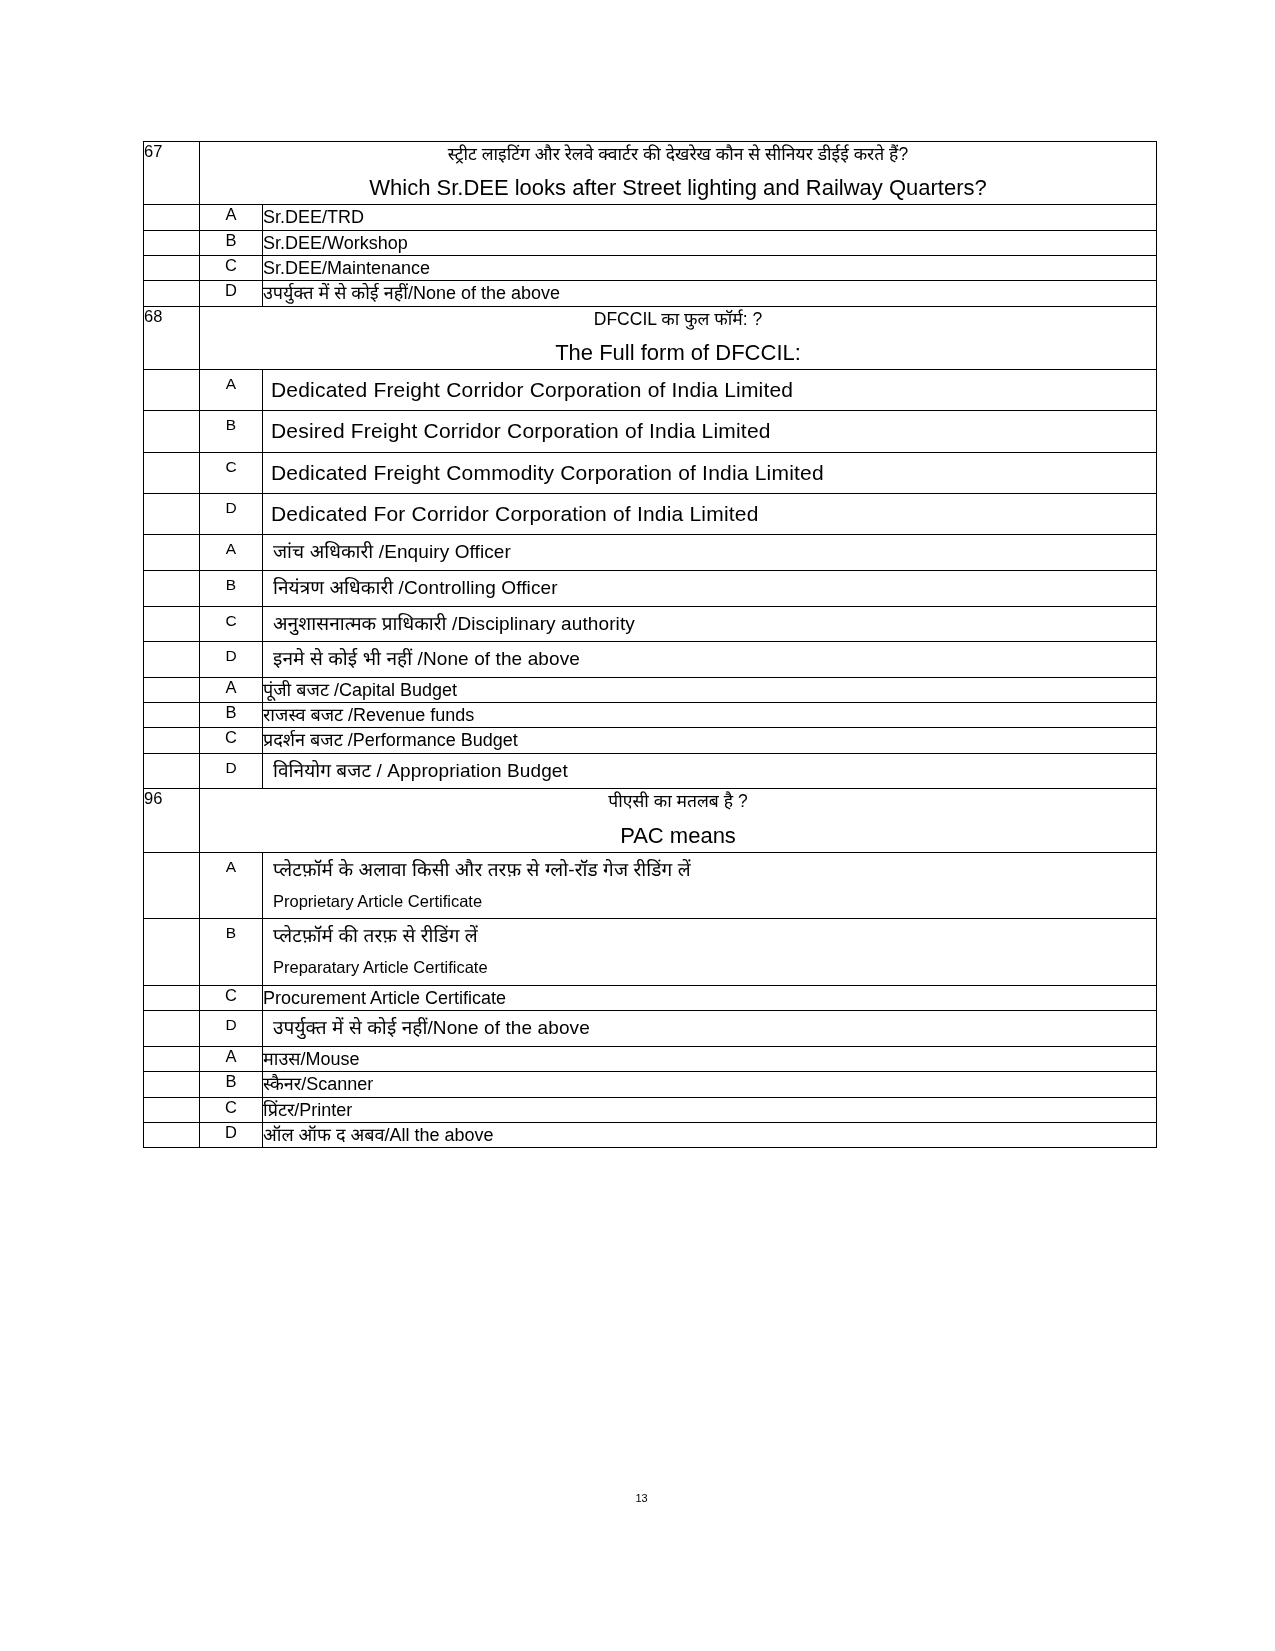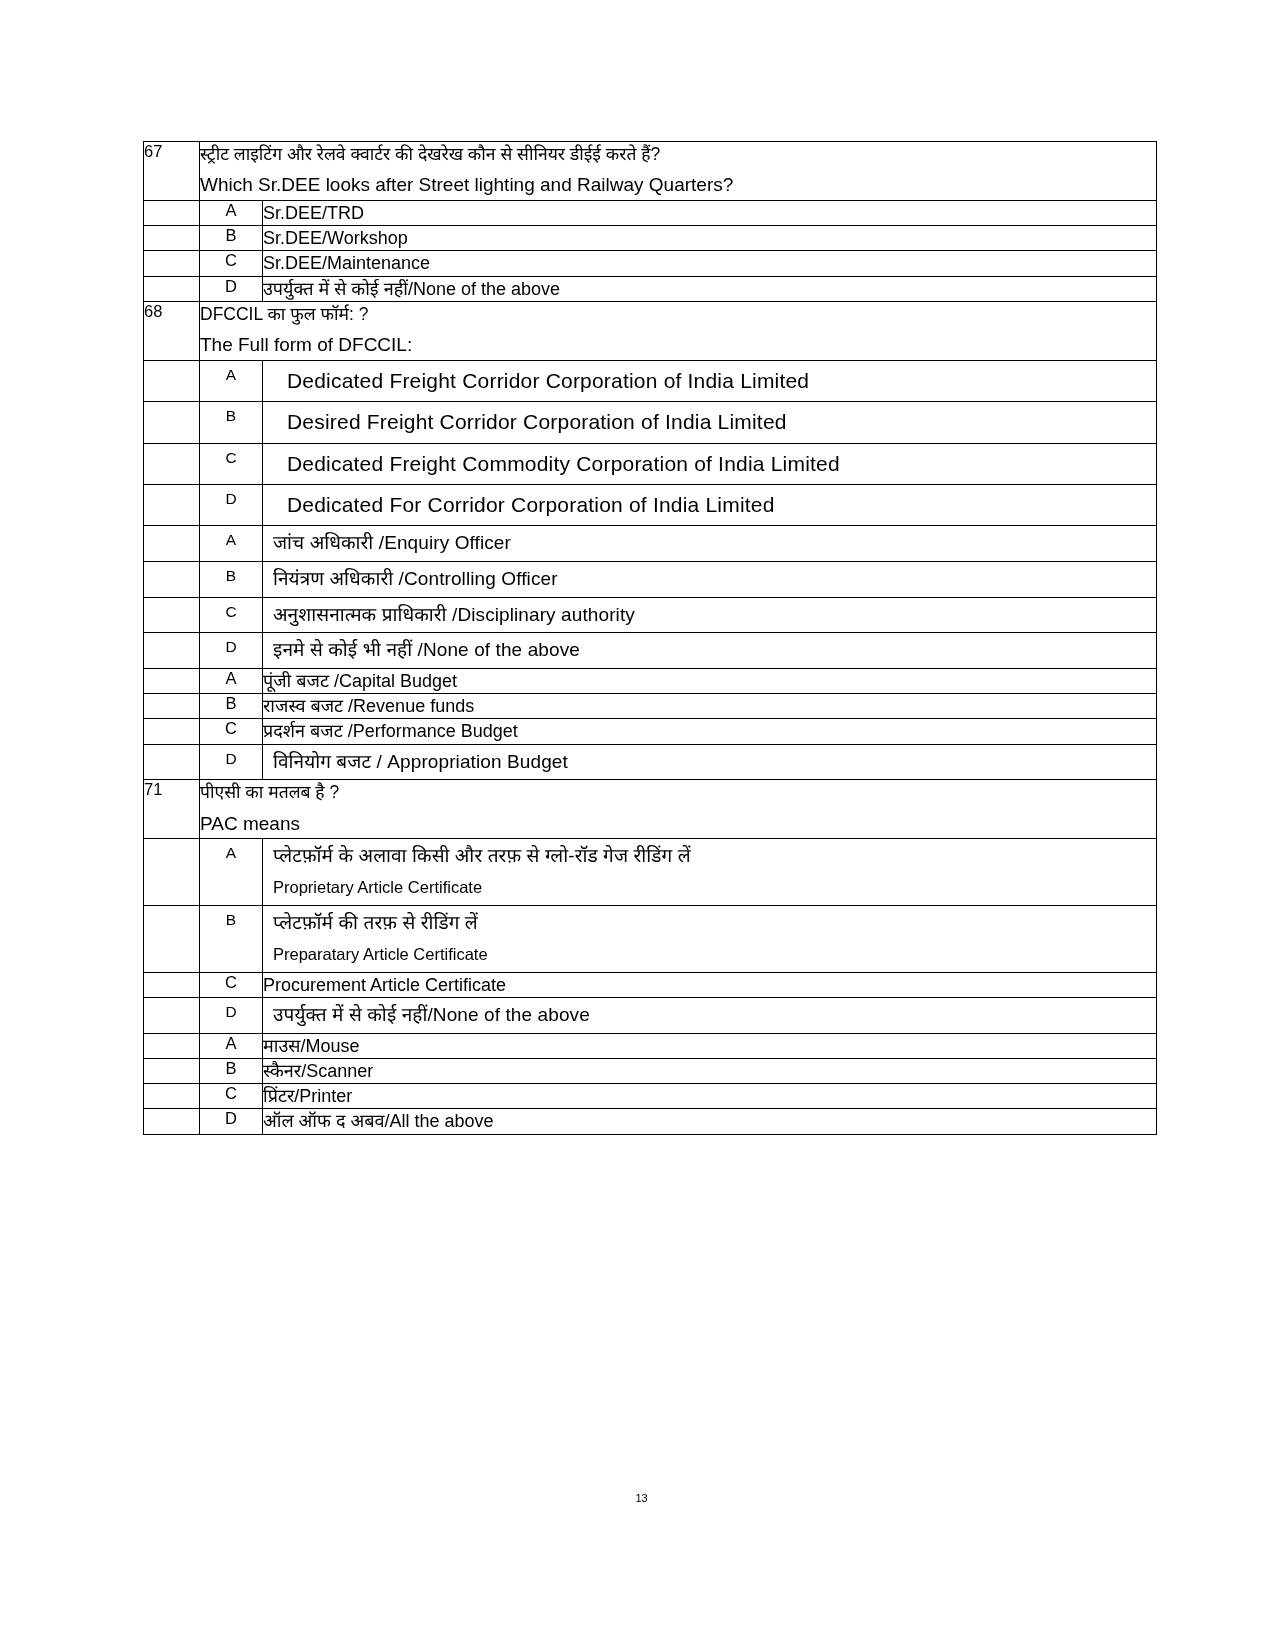--- a/index.html
+++ b/index.html
@@ -42,28 +42,29 @@
   
   .qnum {
     text-align: left;
     padding: 6px 0 4px 8px;
     font-size: 16.5px;
     line-height: 1.1;
   }
   
   .qtext {
     padding: 5px 6px 7px 8px;
+    text-align: center;
   }
   .q-hi {
     font-size: 17.5px;
     line-height: 1.45;
     white-space: nowrap;
   }
   .q-en {
-    font-size: 19px;
+    font-size: 22px;
     line-height: 1.5;
     margin-top: 4px;
     white-space: nowrap;
   }
   
   .olet {
     text-align: center;
     font-size: 16.5px;
     padding: 3px 0 2px 0;
     line-height: 1.2;
@@ -76,21 +77,21 @@
   
   .obody {
     padding: 3px 6px 3px 9px;
     font-size: 18px;
     line-height: 1.35;
     white-space: nowrap;
   }
   .obody.big {
     font-size: 21px;
     line-height: 1.3;
-    padding: 6px 6px 7px 24px;
+    padding: 6px 6px 7px 8px;
     letter-spacing: 0.2px;
   }
   .obody.big2 {
     font-size: 19px;
     line-height: 1.3;
     padding: 5px 6px 5px 10px;
     letter-spacing: 0.1px;
   }
   .obody .sub-en {
     font-size: 16.5px;
@@ -210,21 +211,21 @@
           <td></td>
           <td class="olet">C</td>
           <td class="obody"><span>प्रदर्शन बजट /Performance Budget</span></td>
         </tr>
         <tr>
           <td></td>
           <td class="olet big">D</td>
           <td class="obody big2"><span>विनियोग  बजट  /  Appropriation  Budget</span></td>
         </tr>
         <tr>
-          <td class="qnum">71</td>
+          <td class="qnum">96</td>
           <td class="qtext" colspan="2">
             <div class="q-hi hi">पीएसी का मतलब है ?</div>
             <div class="q-en en">PAC means</div>
           </td>
         </tr>
         <tr>
           <td></td>
           <td class="olet big">A</td>
           <td class="obody big2"><span>प्लेटफ़ॉर्म  के  अलावा  किसी  और  तरफ़  से  ग्लो-रॉड  गेज  रीडिंग  लें</span><span class="sub-en en">Proprietary Article Certificate</span></td>
         </tr>

